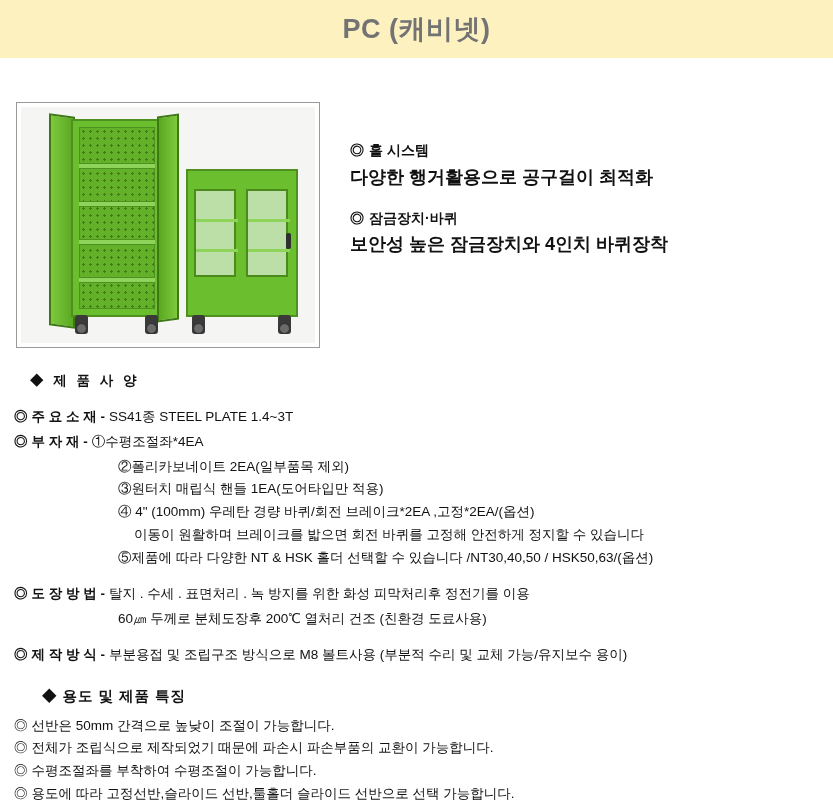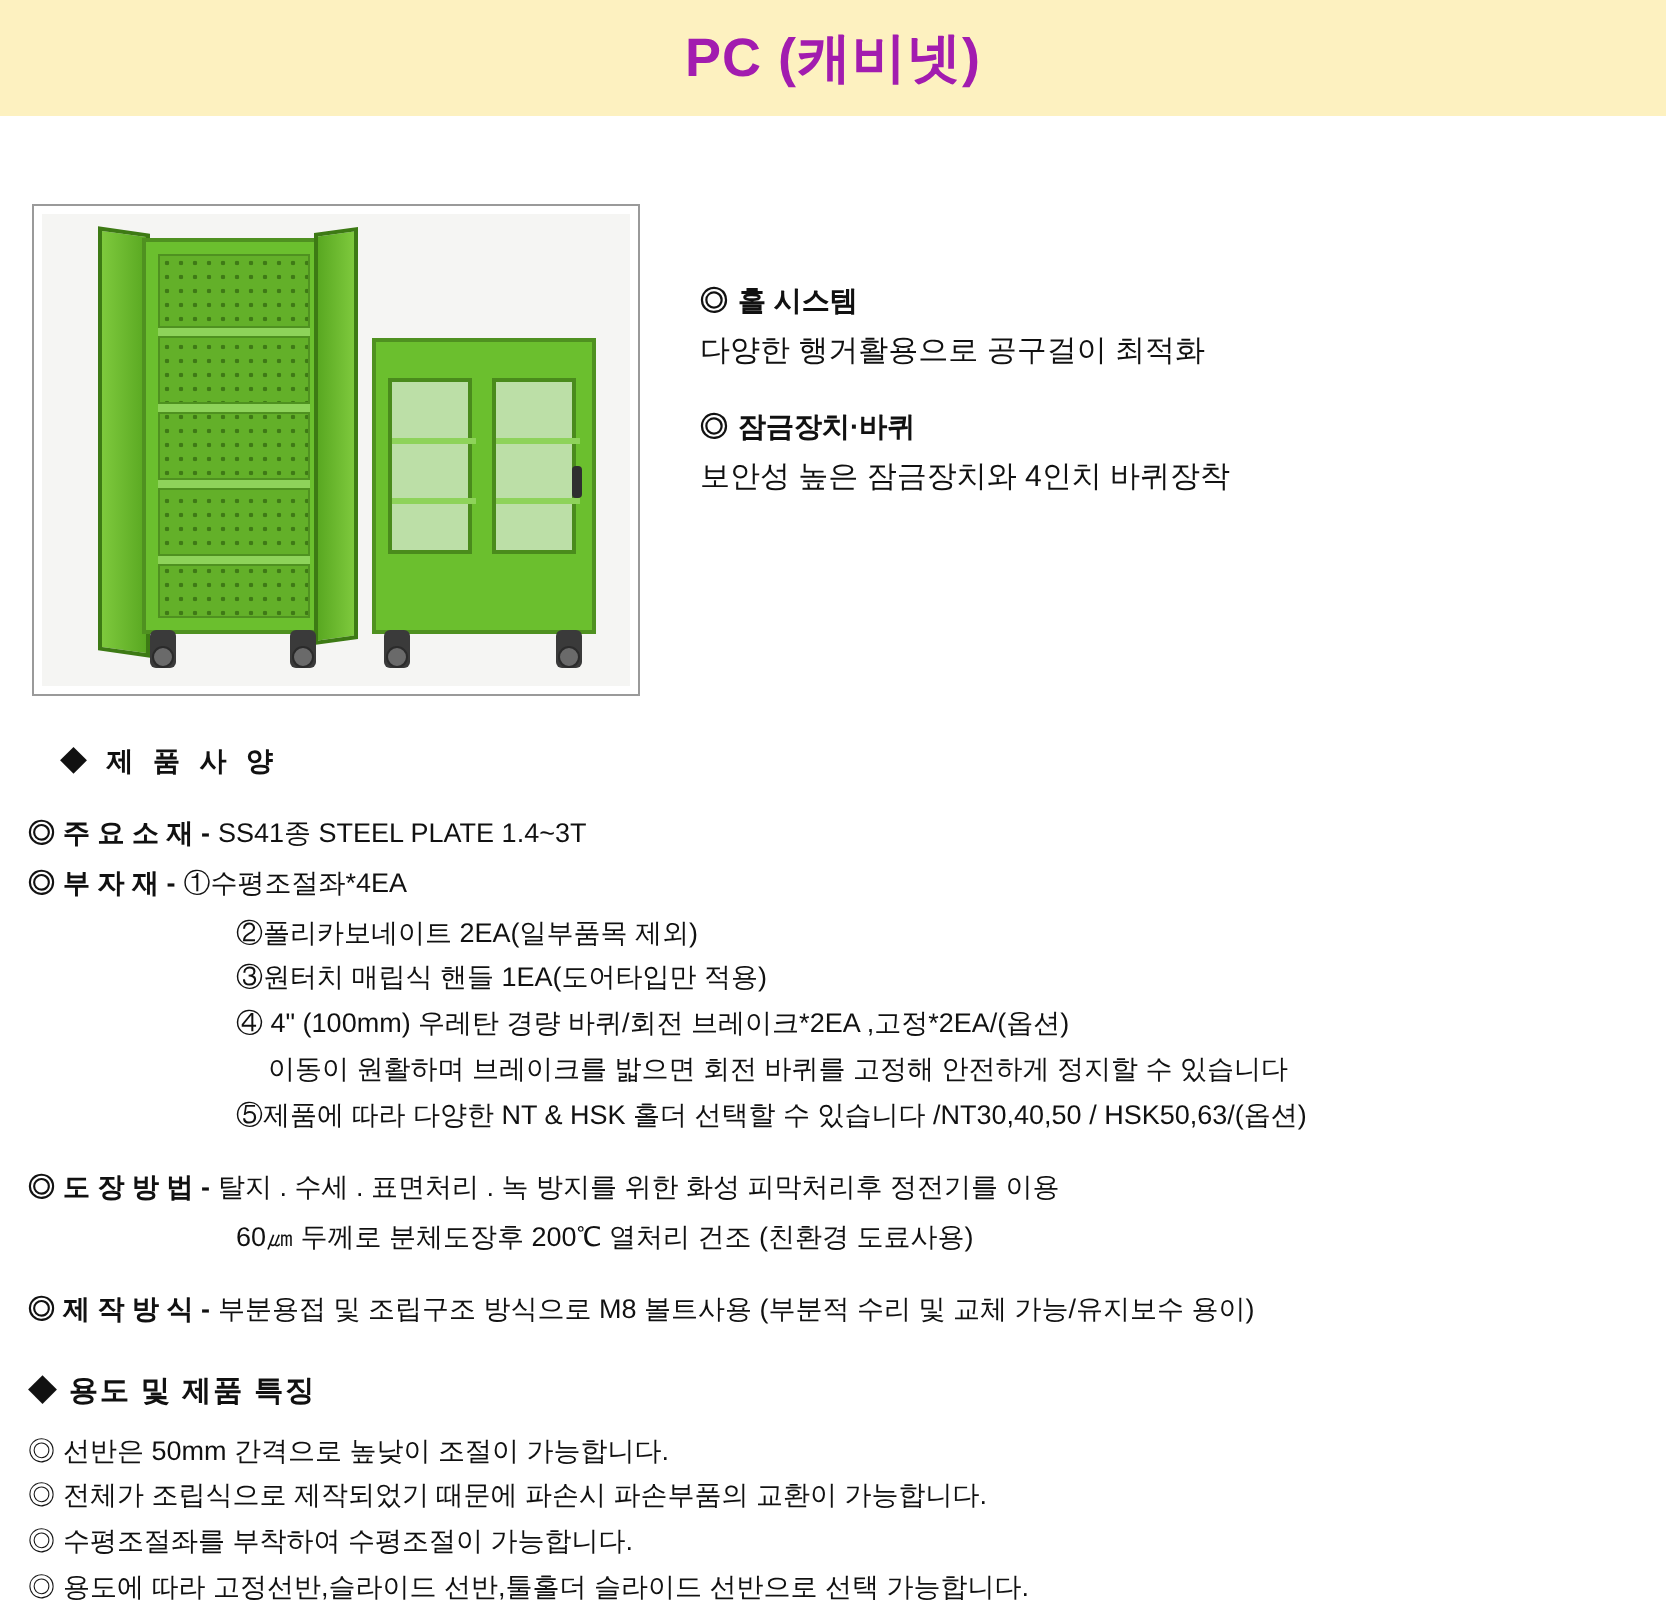--- a/index.html
+++ b/index.html
@@ -21,21 +21,21 @@
     background: #fdf1c0;
     height: 58px;
     display: flex;
     align-items: center;
     justify-content: center;
   }
   .title-banner .title-text {
     font-size: 27px;
     font-weight: bold;
     letter-spacing: 0.5px;
-    color: #a21caf;
+    color: #737373;
   }
 
   
   .top-section {
     display: flex;
     align-items: flex-start;
     padding: 44px 0 0 0;
   }
   .photo-frame {
     margin-left: 16px;
@@ -185,21 +185,21 @@
     font-size: 13.5px;
     line-height: 1.55;
   }
   .feature-block { margin-bottom: 16px; }
   .feature-head {
     font-weight: bold;
     font-size: 14px;
     margin-bottom: 2px;
   }
   .feature-head .mk { margin-right: 5px; }
-  .feature-line { font-size: 15px; }
+  .feature-line { font-size: 18px; font-weight: bold; }
 
   
   .specs {
     padding: 10px 0 0 14px;
     font-size: 13.5px;
     line-height: 1.62;
   }
   .spec-heading {
     font-weight: bold;
     font-size: 13.5px;
@@ -229,20 +229,21 @@
   .usage {
     padding: 16px 0 0 14px;
     font-size: 13.5px;
     line-height: 1.68;
   }
   .usage-heading {
     font-weight: bold;
     font-size: 14.5px;
     letter-spacing: 1px;
     margin-bottom: 6px;
+    margin-left: 28px;
   }
   .usage-item .mk { margin-right: 4px; }
 </style>
 </head>
 <body>
 
 <div class="title-banner">
   <div class="title-text">PC (캐비넷)</div>
 </div>
 

